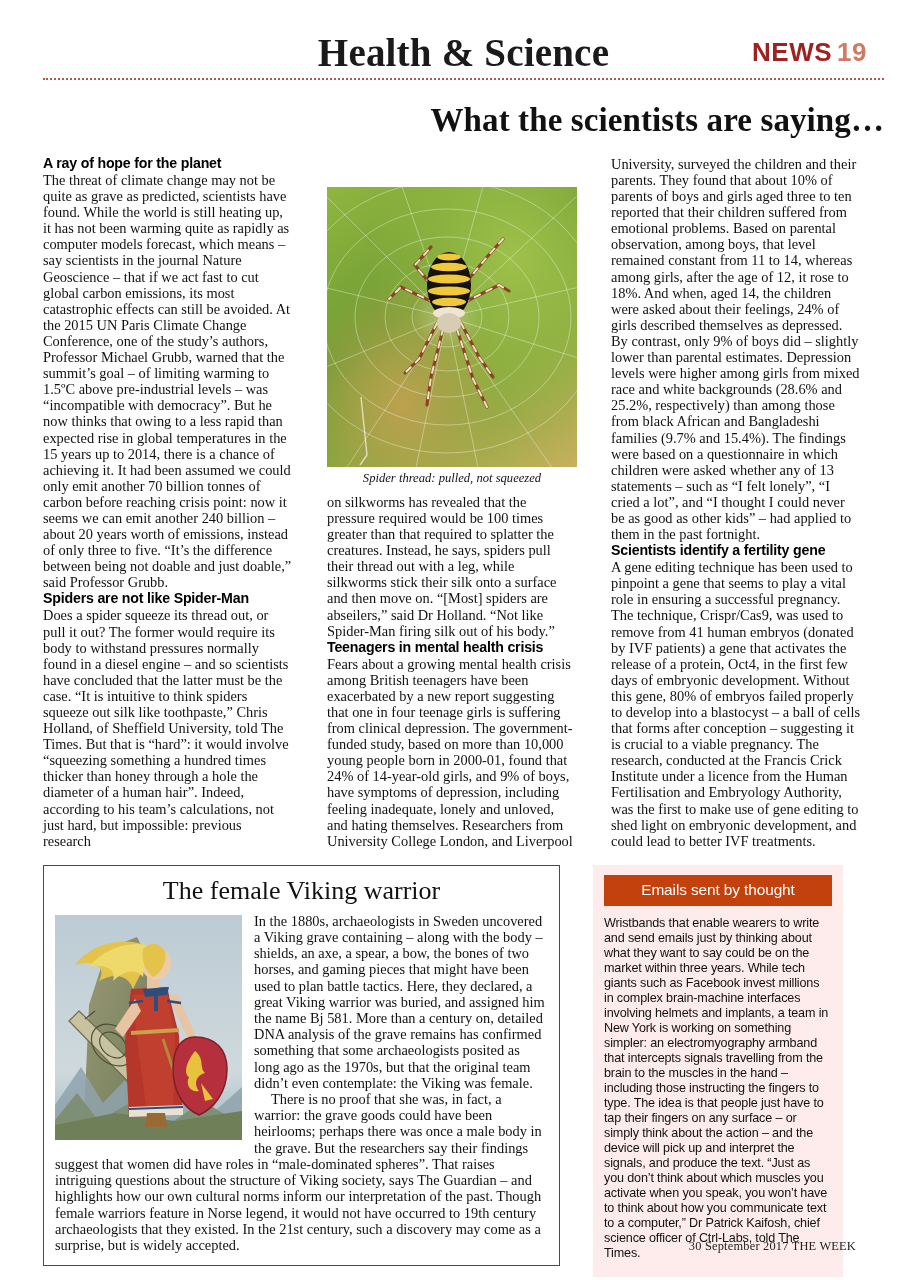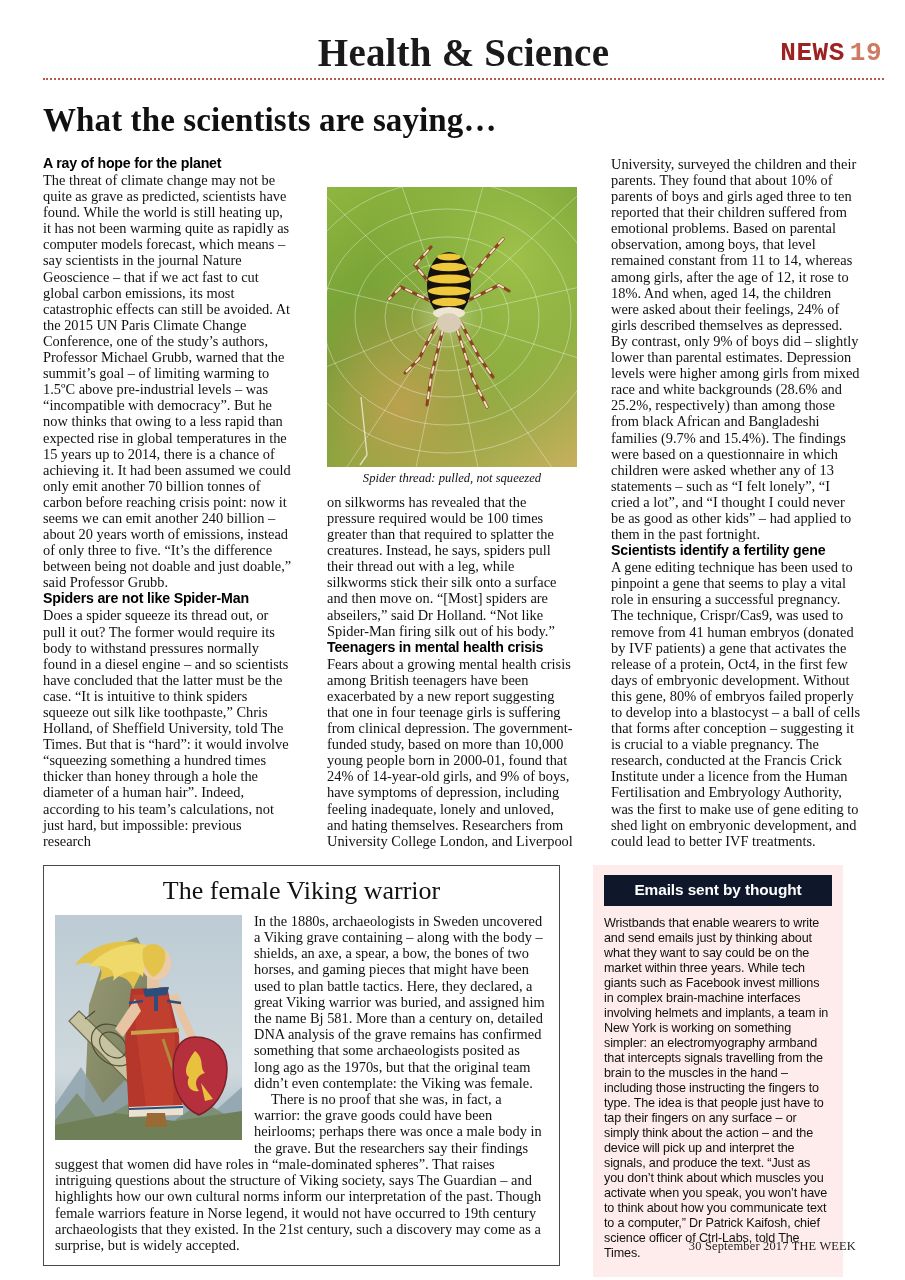--- a/index.html
+++ b/index.html
@@ -35,40 +35,40 @@
   .masthead-title {
     font-family: "Liberation Serif", serif;
     font-size: 39px;
     font-weight: 700;
     letter-spacing: 0.2px;
     color: #1a1a1a;
     line-height: 1;
   }
   .masthead-section {
     position: absolute;
-    right: 2px;
+    right: 17px;
     bottom: 6px;
-    font-family: Liberation Mono, monospace;
+    font-family: Liberation Sans, sans-serif;
     font-size: 26px;
     font-weight: 700;
     letter-spacing: 0.5px;
     white-space: nowrap;
   }
   .masthead-section .sec-word { color: #9d2222; }
   .masthead-section .sec-num  { color: #cf7b63; margin-left: 5px; }
 
   .rule-dotted {
     height: 0;
     border-top: 2px dotted #b6584e;
     margin: 4px 0 0 0;
   }
 
   
   .headline {
-    text-align: left;
+    text-align: right;
     font-size: 33px;
     font-weight: 700;
     color: #111;
     margin: 22px 0 16px 0;
     letter-spacing: 0.1px;
   }
 
   
   .cols {
     display: flex;
@@ -164,25 +164,25 @@
 
   
   .emails-panel {
     flex: 0 0 250px;
     width: 250px;
     background: #fdeceb;
     box-sizing: border-box;
     padding: 10px 11px 16px 11px;
   }
   .emails-header {
-    background: #0f172a;
+    background: #c2410c;
     color: #ffffff;
     text-align: center;
     font-family: "Liberation Sans", sans-serif;
-    font-weight: 700;
+    font-weight: 400;
     font-size: 15.4px;
     padding: 6px 4px 7px 4px;
     letter-spacing: -0.1px;
   }
   .emails-body {
     font-family: "Liberation Sans", sans-serif;
     font-size: 12.6px;
     line-height: 15px;
     margin: 10px 0 0 0;
     color: #111;

